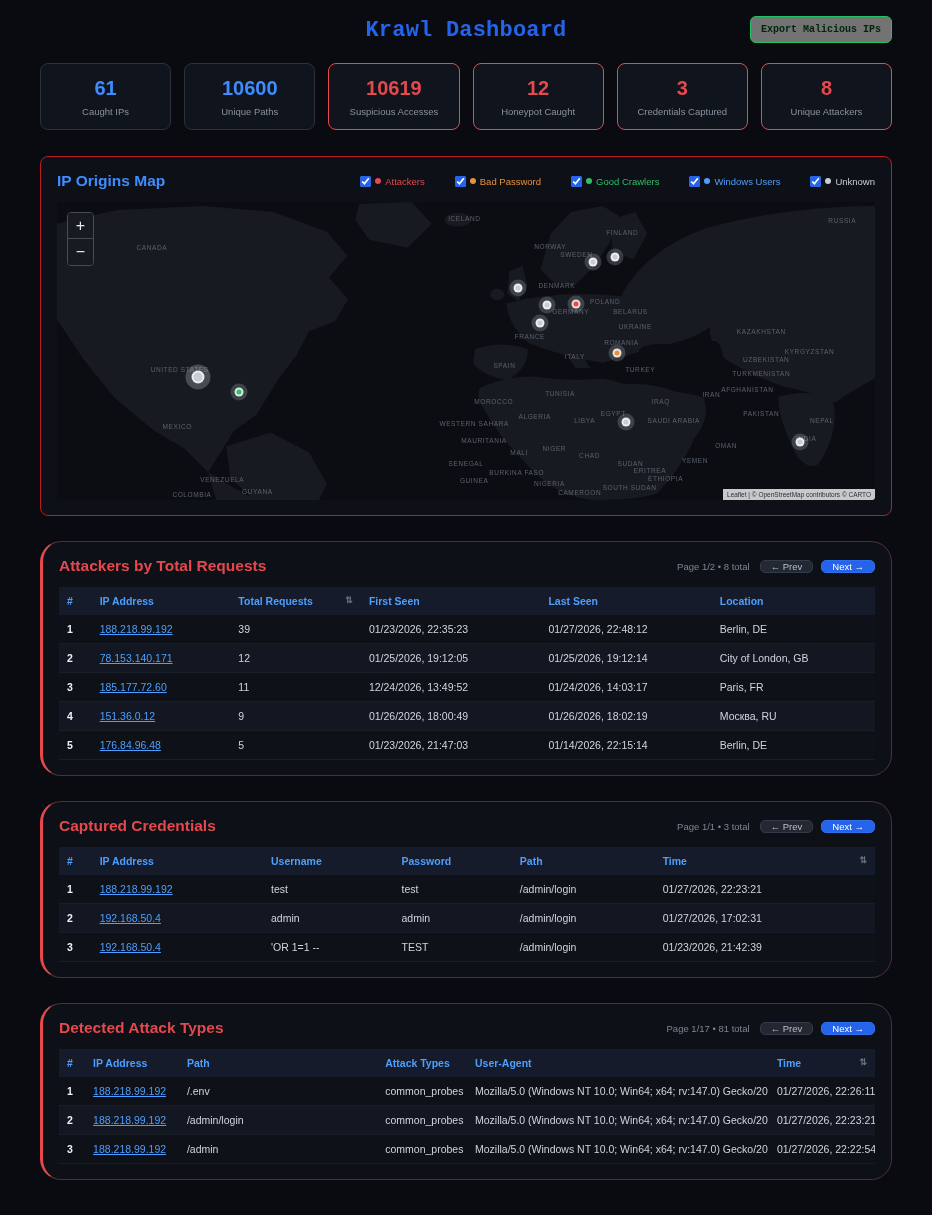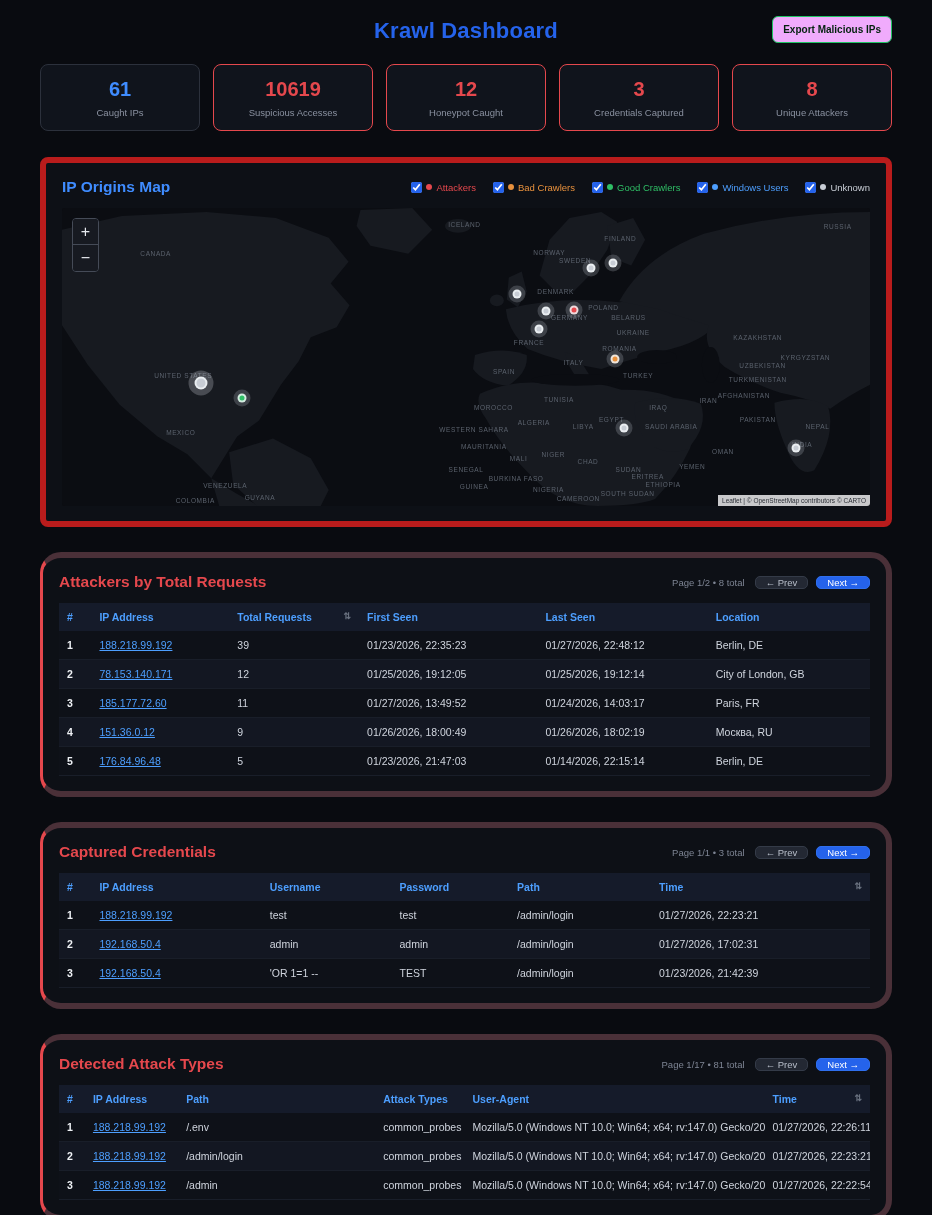--- a/index.html
+++ b/index.html
@@ -5,53 +5,53 @@
   * { box-sizing: border-box; }
   html,body { margin:0; padding:0; }
   body {
     background:#090b10; color:#dfe3ea;
     font-family:"Liberation Sans", sans-serif;
     width:932px;
   }
   .page { width:932px; margin:0 auto; padding:12px 40px 28px; }
 
   
-  .app-header { position:relative; text-align:center; padding:6px 0 16px; }
+  .app-header { position:relative; text-align:center; padding:6px 0 16px;font-family:Liberation Mono, monospace; }
   .app-header h1 { margin:0; font-size:22px; color:#2563eb; letter-spacing:.2px; }
   .export-btn {
-    position:absolute; right:0; top:4px; background:#f0abfc; color:#04220f;
+    position:absolute; right:0; top:4px; background:#737373; color:#04220f;
     border:1px solid #1fc463; border-radius:6px; font-size:10px; font-weight:bold;
     padding:7px 10px; cursor:pointer; font-family:inherit;
   }
 
   
   .stats { display:flex; gap:13px; margin:4px 0 26px; }
   .stat { flex:1; background:#10141c; border:1px solid #2c313c; border-radius:8px;
           text-align:center; padding:13px 4px 12px; }
   .stat.red { border-color:#e5484d; }
   .stat-value { font-size:20px; font-weight:bold; color:#3f8cff; }
   .stat.red .stat-value { color:#e5484d; }
   .stat-label { font-size:9.5px; color:#8a91a0; margin-top:6px; white-space:nowrap; }
 
   
   .tabs { display:flex; gap:32px; border-bottom:1px solid #20242d; padding:0 12px 10px; margin-bottom:22px; }
   .tab { font-size:11.5px; text-decoration:underline; color:#4d9fff; }
   .tab.active { color:#d6dae2; }
 
   
-  .panel { background:#0d1016; border:6px solid #b91c1c; border-radius:8px;
+  .panel { background:#0d1016; border:1px solid #b91c1c; border-radius:8px;
            padding:15px 16px; margin-bottom:25px; }
   .table-panel { border-color:#4a3038; border-left:3px solid #e5484d;border-radius:21px; }
   .panel-head { display:flex; justify-content:space-between; align-items:center; margin-bottom:12px; }
   .panel-head h2 { margin:0; font-size:15.5px; }
   .blue-title { color:#3f8cff; }
   .red-title { color:#e5484d; }
 
   
-  .legend { display:flex; gap:17px; align-items:flex-start; }
+  .legend { display:flex; gap:30px; align-items:flex-start; }
   .legend-item { display:flex; align-items:center; gap:4px; font-size:9.5px; cursor:pointer; }
   .legend-item input { accent-color:#2563eb; width:11px; height:11px; margin:0; }
   .legend-dot { width:6px; height:6px; border-radius:50%; display:inline-block; }
 
   
   .map { position:relative; height:298px; background:#0b0d12; overflow:hidden; border-radius:3px; }
   .map svg { position:absolute; inset:0; width:100%; height:100%; }
   .zoom { position:absolute; top:10px; left:10px; width:27px; border:1px solid #454b57;
           border-radius:4px; overflow:hidden; z-index:5; }
   .zbtn { width:100%; height:26px; line-height:25px; text-align:center; background:#171a21;
@@ -114,20 +114,24 @@
   <header class="app-header">
     <h1>Krawl Dashboard</h1>
     <button class="export-btn">Export Malicious IPs</button>
   </header>
 
   <section class="stats" id="stats">
       <div class="stat blue">
         <div class="stat-value">61</div>
         <div class="stat-label">Caught IPs</div>
       </div>
+      <div class="stat blue">
+        <div class="stat-value">10600</div>
+        <div class="stat-label">Unique Paths</div>
+      </div>
       <div class="stat red">
         <div class="stat-value">10619</div>
         <div class="stat-label">Suspicious Accesses</div>
       </div>
       <div class="stat red">
         <div class="stat-value">12</div>
         <div class="stat-label">Honeypot Caught</div>
       </div>
       <div class="stat red">
         <div class="stat-value">3</div>
@@ -145,21 +149,21 @@
       <h2 class="blue-title">IP Origins Map</h2>
       <div class="legend" id="legend">
           <label class="legend-item">
             <input type="checkbox" checked="" style="">
             <span class="legend-dot" style="background:#e5484d"></span>
             <span class="legend-text" style="color:#e5484d">Attackers</span>
           </label>
           <label class="legend-item">
             <input type="checkbox" checked="" style="">
             <span class="legend-dot" style="background:#e8913d"></span>
-            <span class="legend-text" style="color:#e8913d">Bad Crawlers</span>
+            <span class="legend-text" style="color:#e8913d">Bad Password</span>
           </label>
           <label class="legend-item">
             <input type="checkbox" checked="" style="">
             <span class="legend-dot" style="background:#2fbf66"></span>
             <span class="legend-text" style="color:#2fbf66">Good Crawlers</span>
           </label>
           <label class="legend-item">
             <input type="checkbox" checked="" style="">
             <span class="legend-dot" style="background:#4d9fff"></span>
             <span class="legend-text" style="color:#4d9fff">Windows Users</span>
@@ -309,21 +313,21 @@
               <td><a href="#" class="iplink">78.153.140.171</a></td>
               <td>12</td>
               <td>01/25/2026, 19:12:05</td>
               <td>01/25/2026, 19:12:14</td>
               <td>City of London, GB</td>
             </tr>
             <tr>
               <td>3</td>
               <td><a href="#" class="iplink">185.177.72.60</a></td>
               <td>11</td>
-              <td>01/27/2026, 13:49:52</td>
+              <td>12/24/2026, 13:49:52</td>
               <td>01/24/2026, 14:03:17</td>
               <td>Paris, FR</td>
             </tr>
             <tr>
               <td>4</td>
               <td><a href="#" class="iplink">151.36.0.12</a></td>
               <td>9</td>
               <td>01/26/2026, 18:00:49</td>
               <td>01/26/2026, 18:02:19</td>
               <td>Москва, RU</td>

